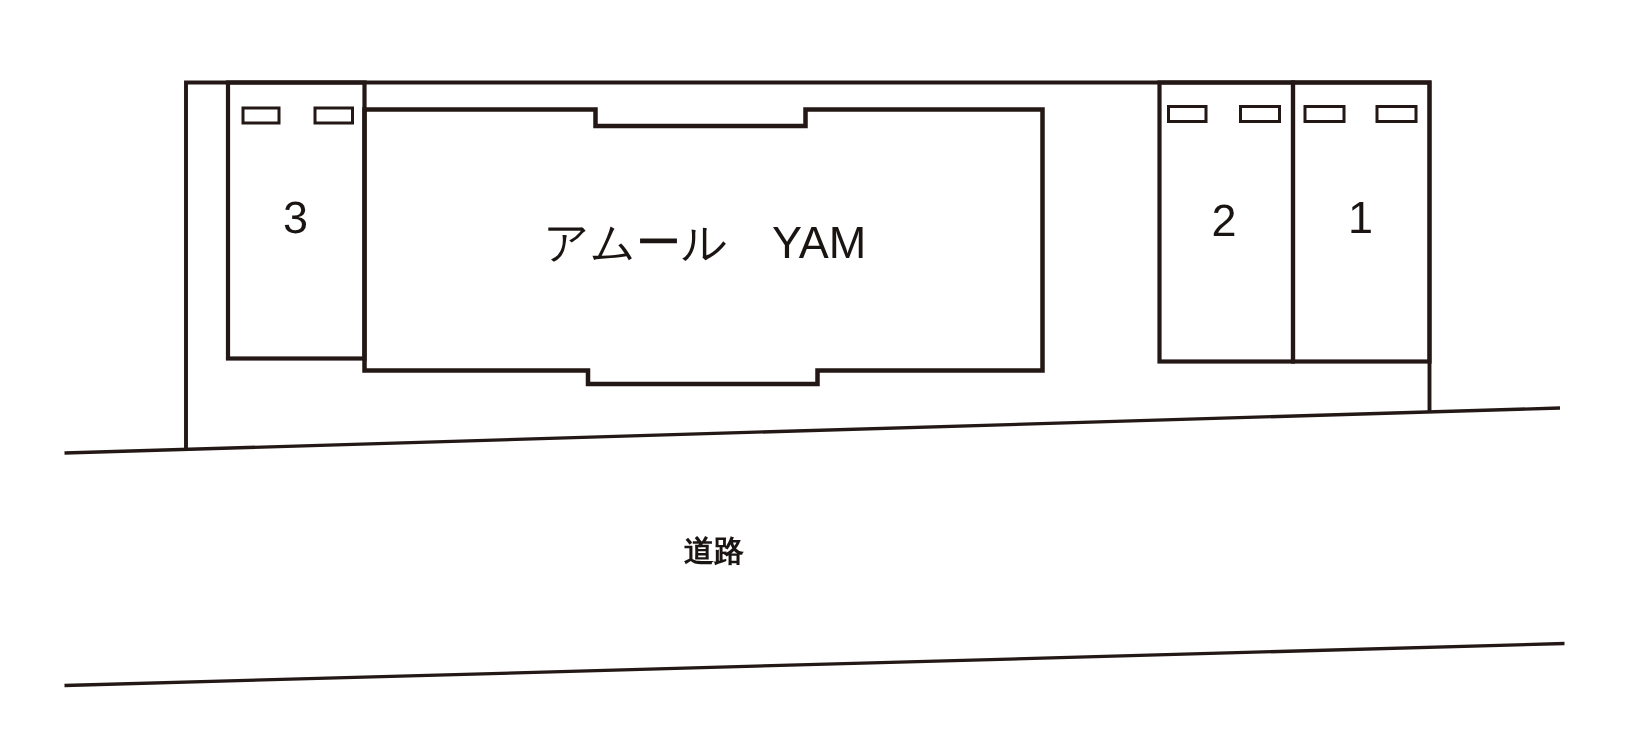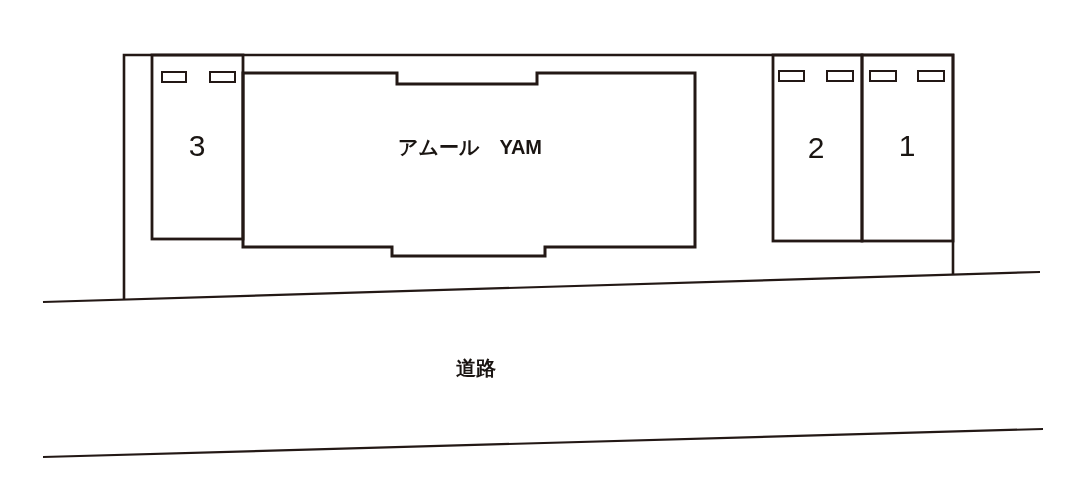--- a/index.html
+++ b/index.html
@@ -21,23 +21,23 @@
   }
   .space-num {
     font-size: 30px;
     font-weight: 400;
     letter-spacing: 0;
   }
   .space-num-3 { left: 197px; top: 146px; }
   .space-num-2 { left: 816px; top: 148px; }
   .space-num-1 { left: 907px; top: 146px; }
   .building-name {
-    left: 470px; top: 147px;
-    font-size: 20px;
-    font-weight: 700;
+    left: 470px; top: 163px;
+    font-size: 30px;
+    font-weight: 400;
   }
   .road-name {
     left: 476px; top: 368px;
     font-size: 20px;
     font-weight: 700;
   }
 </style>
 </head>
 <body>
 

